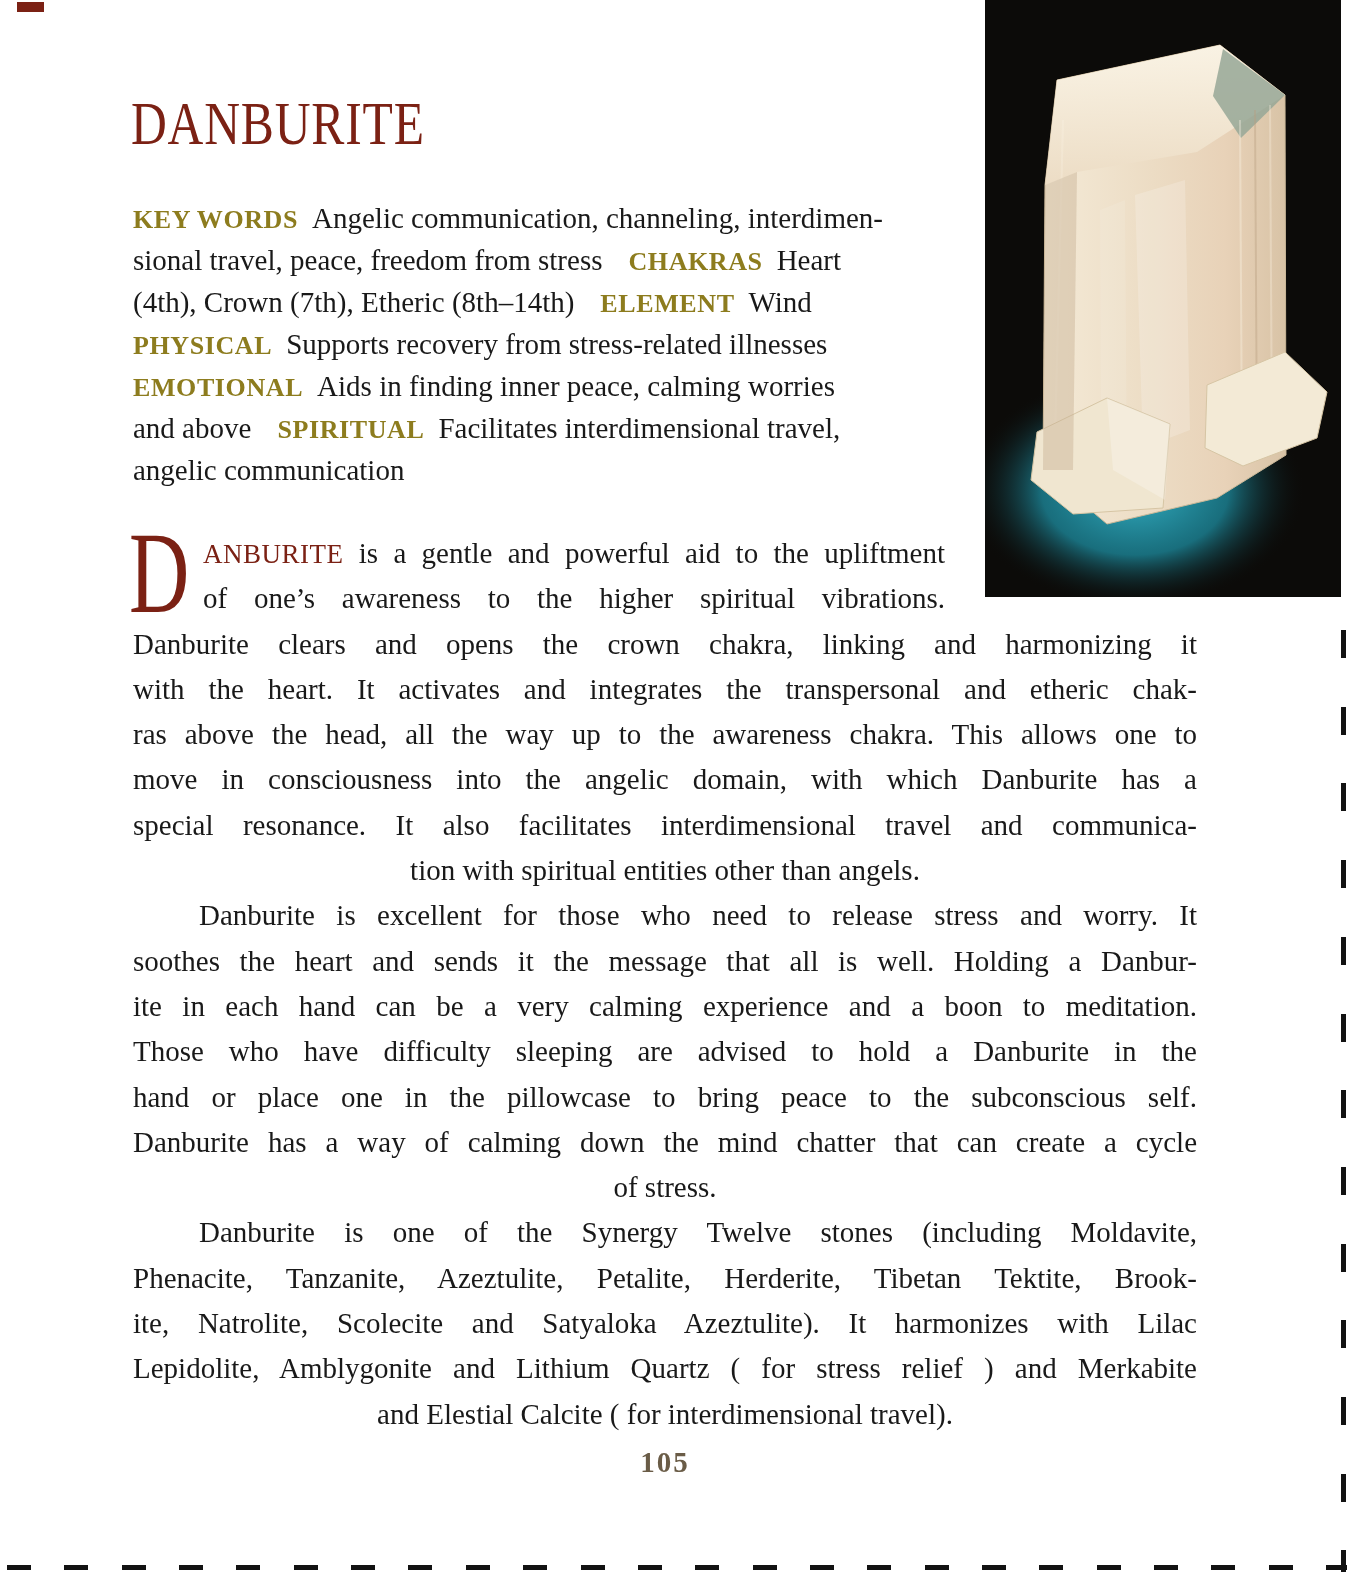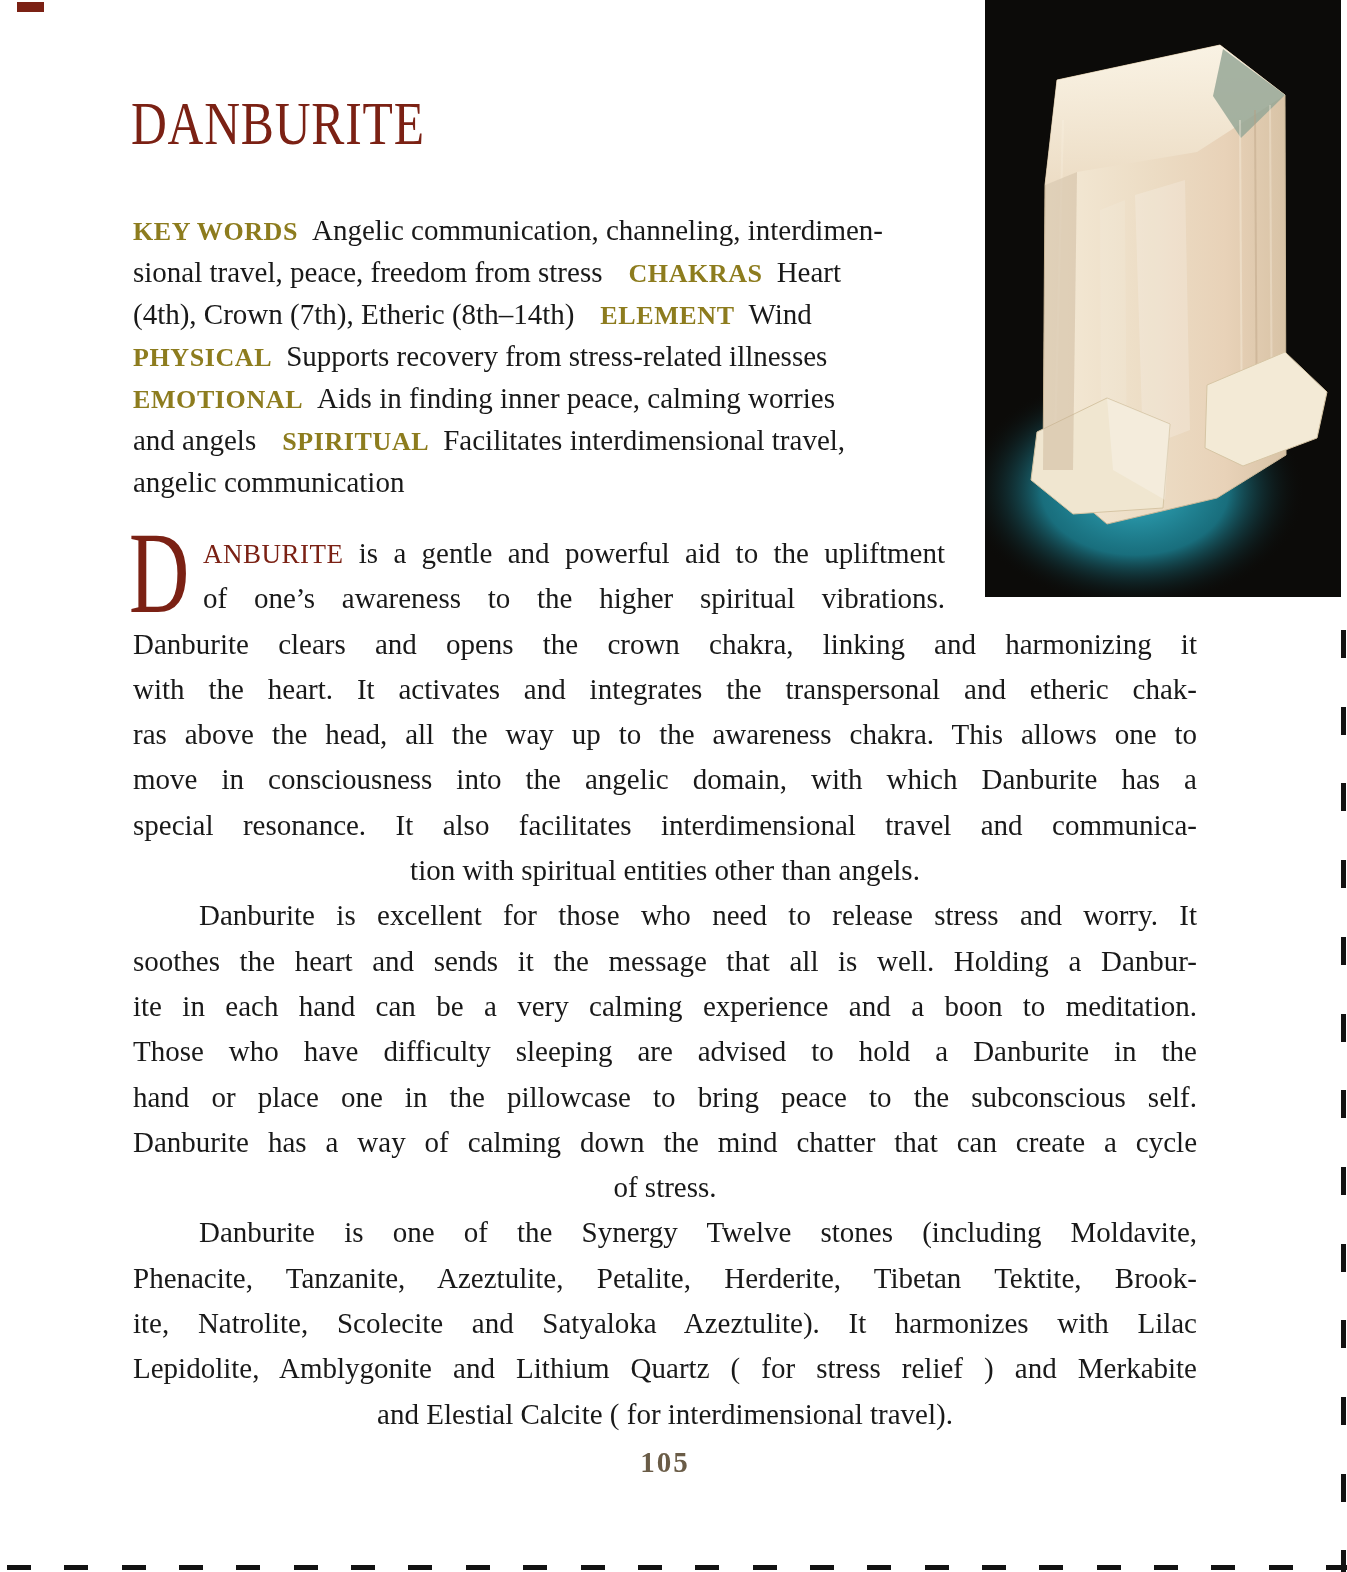--- a/index.html
+++ b/index.html
@@ -14,21 +14,21 @@
   
   .title{
     position:absolute;left:131px;top:88px;margin:0;
     font-size:62px;font-weight:normal;color:#7b2114;
     letter-spacing:1px;
     transform:scaleX(0.8);transform-origin:left top;
     white-space:nowrap;
   }
   
   .kw{
-    position:absolute;left:133px;top:210px;width:840px;
+    position:absolute;left:133px;top:198px;width:840px;
     font-size:29px;line-height:41px;
   }
   .kw-line{white-space:nowrap;}
   .kw-label{
     font-weight:bold;color:#8d7c1e;
     font-size:26px;letter-spacing:0.6px;
     margin-right:14px;
   }
   .kw-label.mid{margin-left:26px;margin-top:32px;}
   
@@ -73,21 +73,21 @@
   <div class="mark red tl-dash"></div>
 
   <h1 class="title">DANBURITE</h1>
 
   <div class="kw" id="kwBlock">
       <div class="kw-line"><span class="kw-label">KEY WORDS</span><span>Angelic communication, channeling, interdimen-</span></div>
       <div class="kw-line"><span>sional travel, peace, freedom from stress</span><span class="kw-label mid">CHAKRAS</span><span>Heart</span></div>
       <div class="kw-line"><span>(4th), Crown (7th), Etheric (8th–14th)</span><span class="kw-label mid">ELEMENT</span><span>Wind</span></div>
       <div class="kw-line"><span class="kw-label">PHYSICAL</span><span>Supports recovery from stress-related illnesses</span></div>
       <div class="kw-line"><span class="kw-label">EMOTIONAL</span><span>Aids in finding inner peace, calming worries</span></div>
-      <div class="kw-line"><span>and angels</span><span class="kw-label mid">SPIRITUAL</span><span>Facilitates interdimensional travel,</span></div>
+      <div class="kw-line"><span>and above</span><span class="kw-label mid">SPIRITUAL</span><span>Facilitates interdimensional travel,</span></div>
       <div class="kw-line"><span>angelic communication</span></div>
     </div>
 
   <figure class="photo" aria-label="Danburite crystal specimen on black background with teal glow">
     <svg width="356" height="597" viewBox="0 0 356 597" xmlns="http://www.w3.org/2000/svg">
       <defs>
         <radialGradient id="tealG" cx="50%" cy="50%" r="50%">
           <stop offset="0%" stop-color="#35b7cc" stop-opacity="0.95"></stop>
           <stop offset="55%" stop-color="#1d8fa3" stop-opacity="0.75"></stop>
           <stop offset="100%" stop-color="#0c0b09" stop-opacity="0"></stop>

